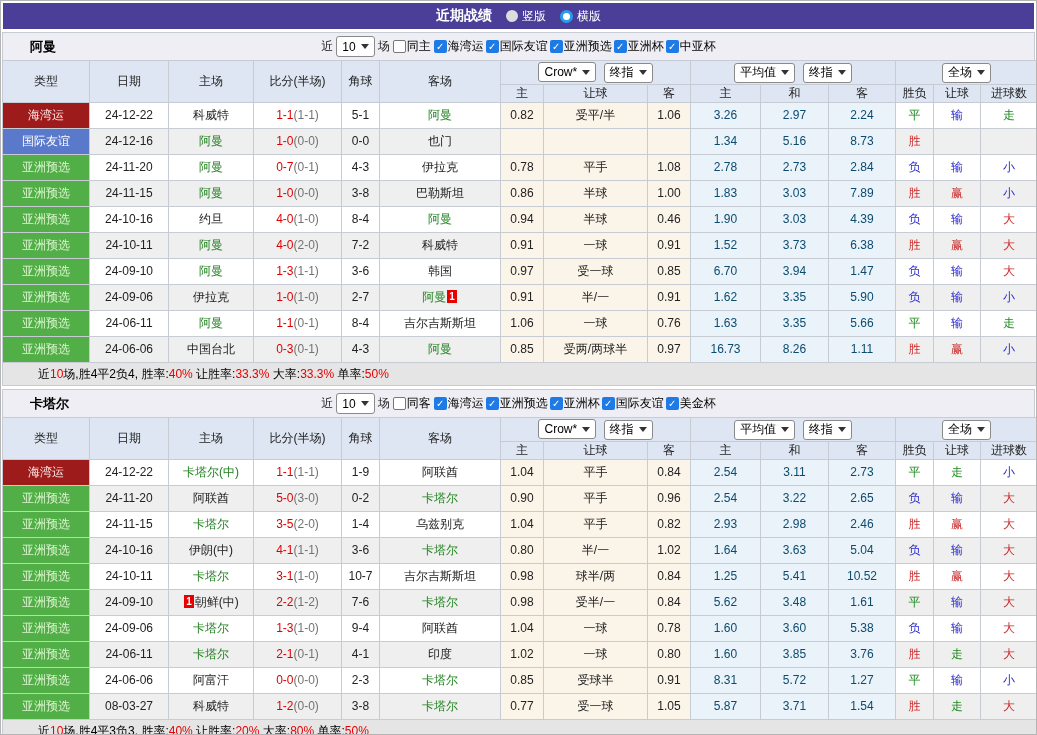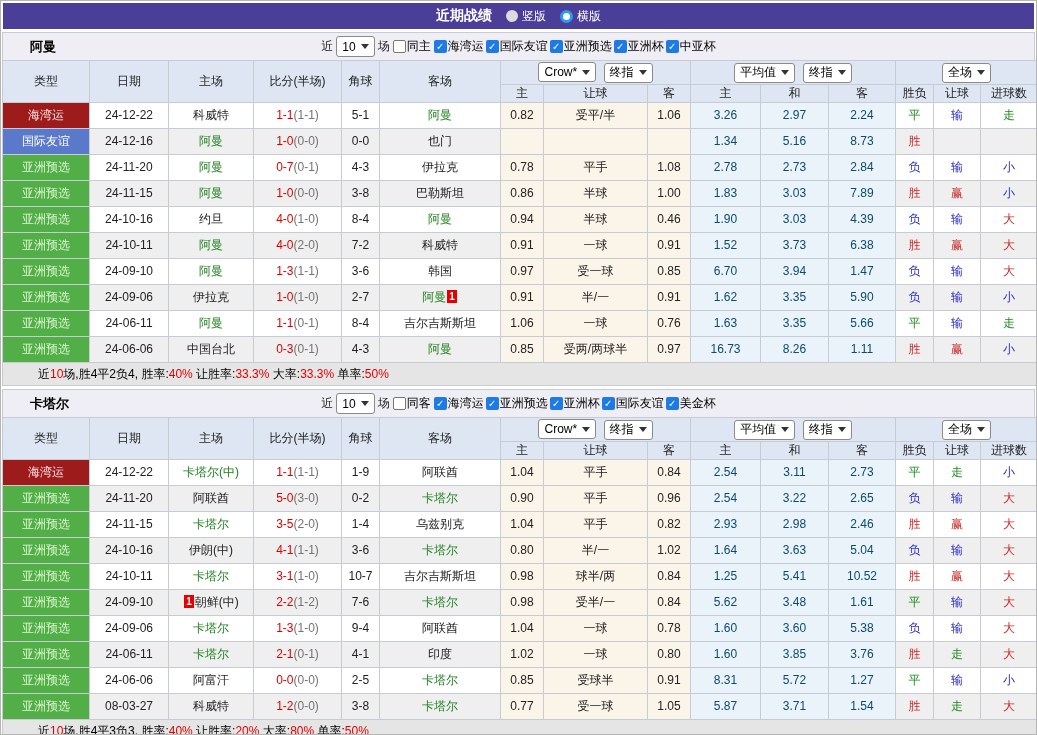--- a/index.html
+++ b/index.html
@@ -603,21 +603,21 @@
             <td class="avg">3.76</td>
             <td class="plain res" style="color: rgb(204, 43, 43);">胜</td>
             <td class="plain res" style="color: rgb(30, 138, 30);">走</td>
             <td class="plain res" style="color: rgb(204, 43, 43);">大</td>
           </tr>
           <tr>
             <td class="type" style="background: rgb(82, 174, 70); color: rgb(221, 246, 210);">亚洲预选</td>
             <td class="plain">24-06-06</td>
             <td class="plain"><span>阿富汗</span></td>
             <td class="plain"><span class="ft">0-0</span><span class="ht">(0-0)</span></td>
-            <td class="plain">2-5</td>
+            <td class="plain">2-3</td>
             <td class="plain"><span style="color: rgb(32, 128, 32);">卡塔尔</span></td>
             <td class="odds">0.85</td>
             <td class="odds">受球半</td>
             <td class="odds">0.91</td>
             <td class="avg">8.31</td>
             <td class="avg">5.72</td>
             <td class="avg">1.27</td>
             <td class="plain res" style="color: rgb(30, 138, 30);">平</td>
             <td class="plain res" style="color: rgb(43, 43, 204);">输</td>
             <td class="plain res" style="color: rgb(43, 43, 204);">小</td>

